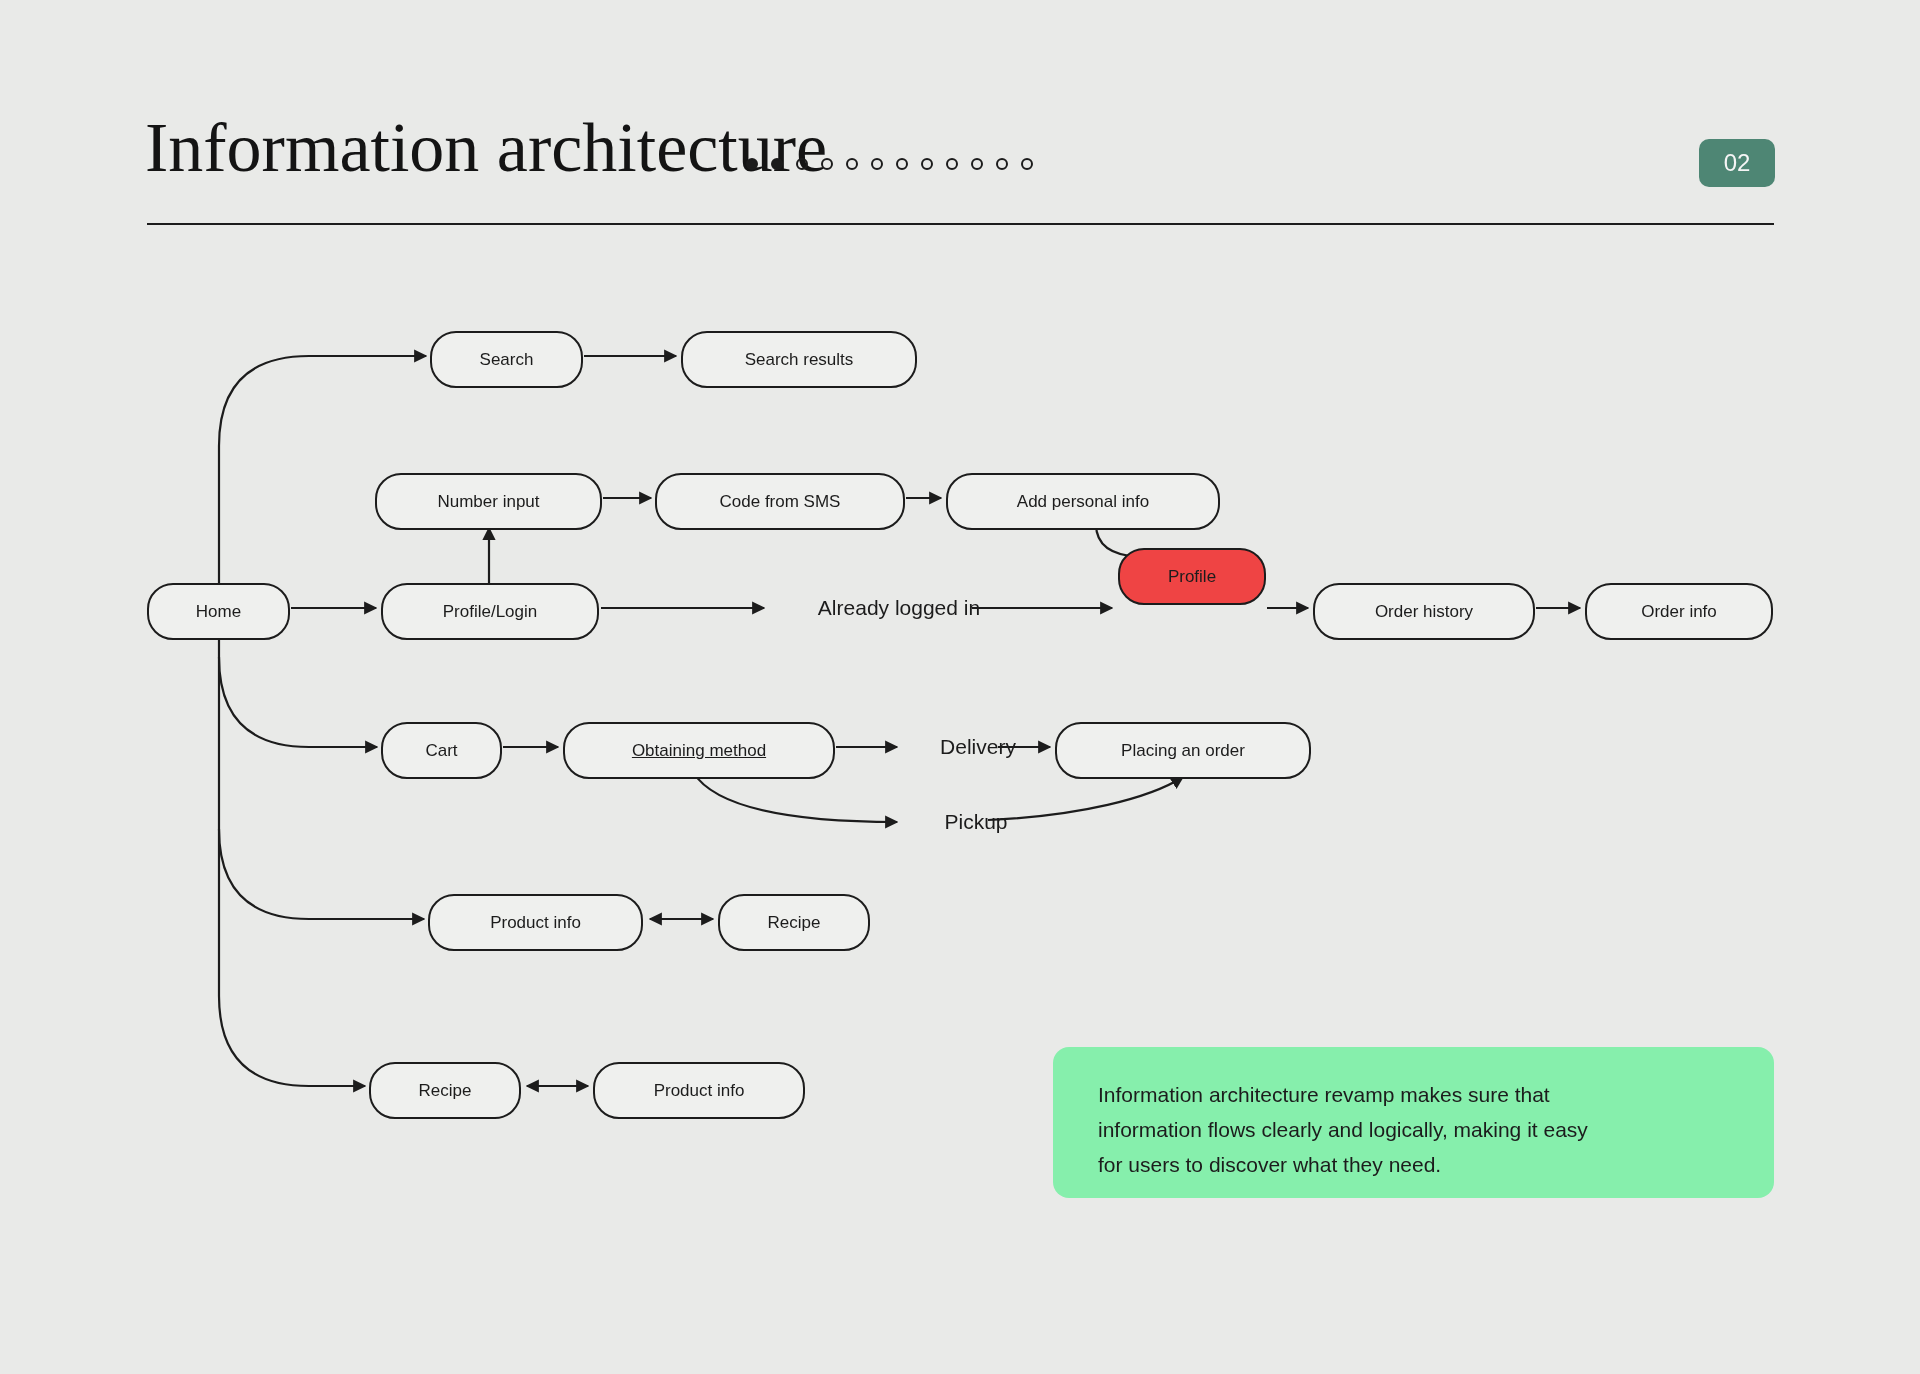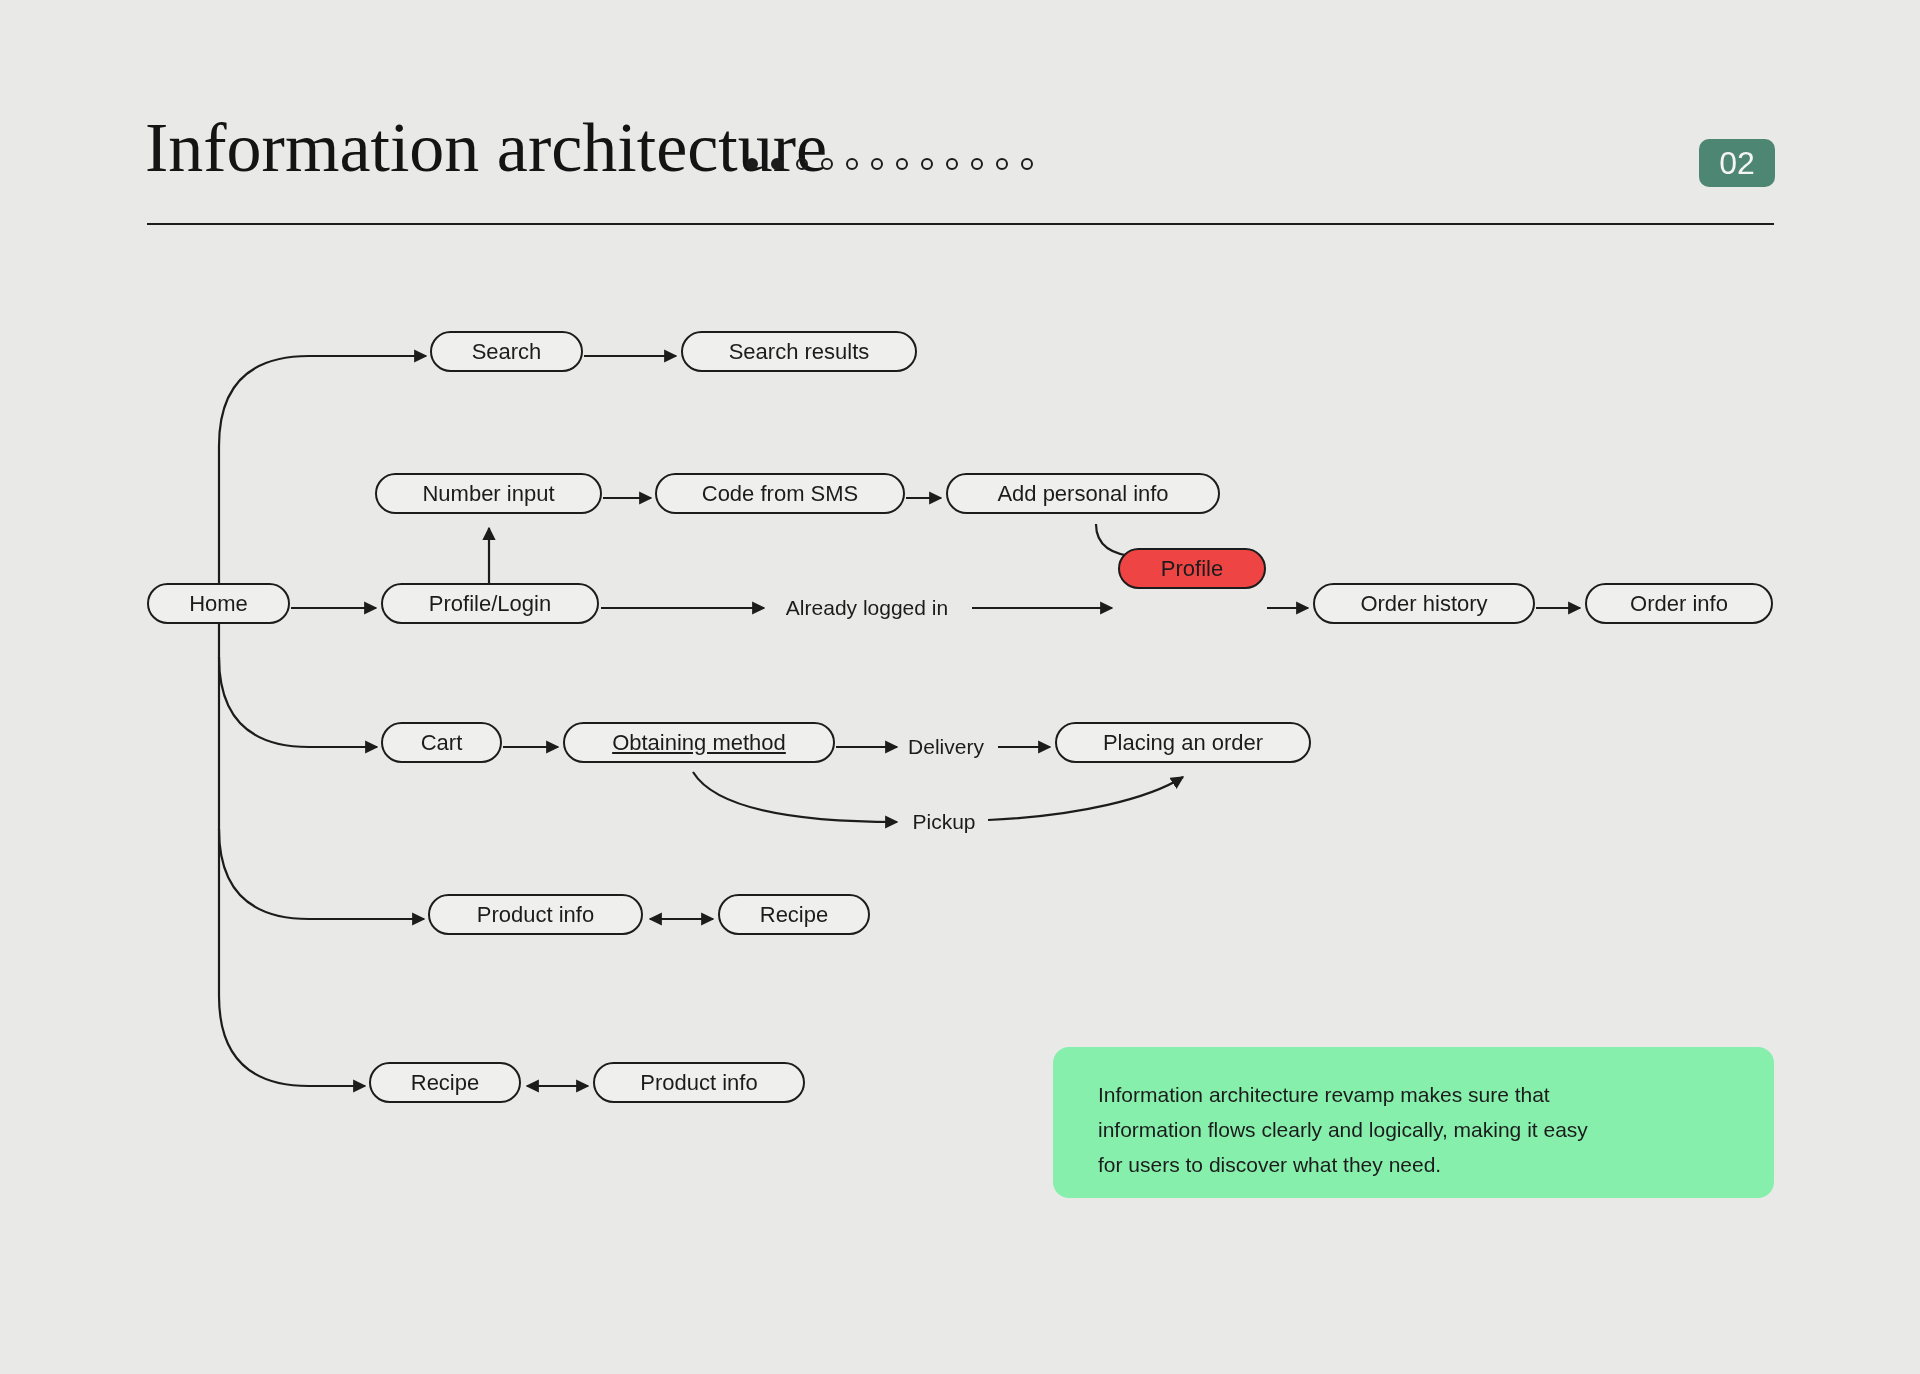--- a/index.html
+++ b/index.html
@@ -23,36 +23,36 @@
     display:flex;gap:13px;align-items:center;
   }
   .dot{
     width:12px;height:12px;border-radius:50%;
     box-sizing:border-box;border:2px solid #1c1c1c;background:transparent;
   }
   .dot.filled{background:#1c1c1c;}
   .badge{
     position:absolute;left:1699px;top:139px;width:76px;height:48px;
     border-radius:10px;display:flex;align-items:center;justify-content:center;
-    font-size:32px;color:#f5f5f5;
+    font-size:24px;color:#f5f5f5;
   }
   .rule{
     position:absolute;left:147px;top:223px;width:1627px;height:2px;
   }
   
   .edges{position:absolute;left:0;top:0;width:1920px;height:1374px;}
   .node{
-    position:absolute;height:41px;box-sizing:border-box;
+    position:absolute;height:57px;box-sizing:border-box;
     border:2.5px solid #1c1c1c;border-radius:26px;
     display:flex;align-items:center;justify-content:center;
-    font-size:22px;white-space:nowrap;
+    font-size:17px;white-space:nowrap;
   }
   .edge-label{
     position:absolute;transform:translate(-50%,-50%);
-    font-size:21px;white-space:nowrap;
+    font-size:21px;white-space:nowrap;margin-left:32px;
   }
   
   .note{
     position:absolute;left:1053px;top:1047px;width:721px;height:151px;
     box-sizing:border-box;border-radius:16px;
     padding:30px 40px 0 45px;
     font-size:21px;line-height:35px;
   }
 </style>
 </head>

